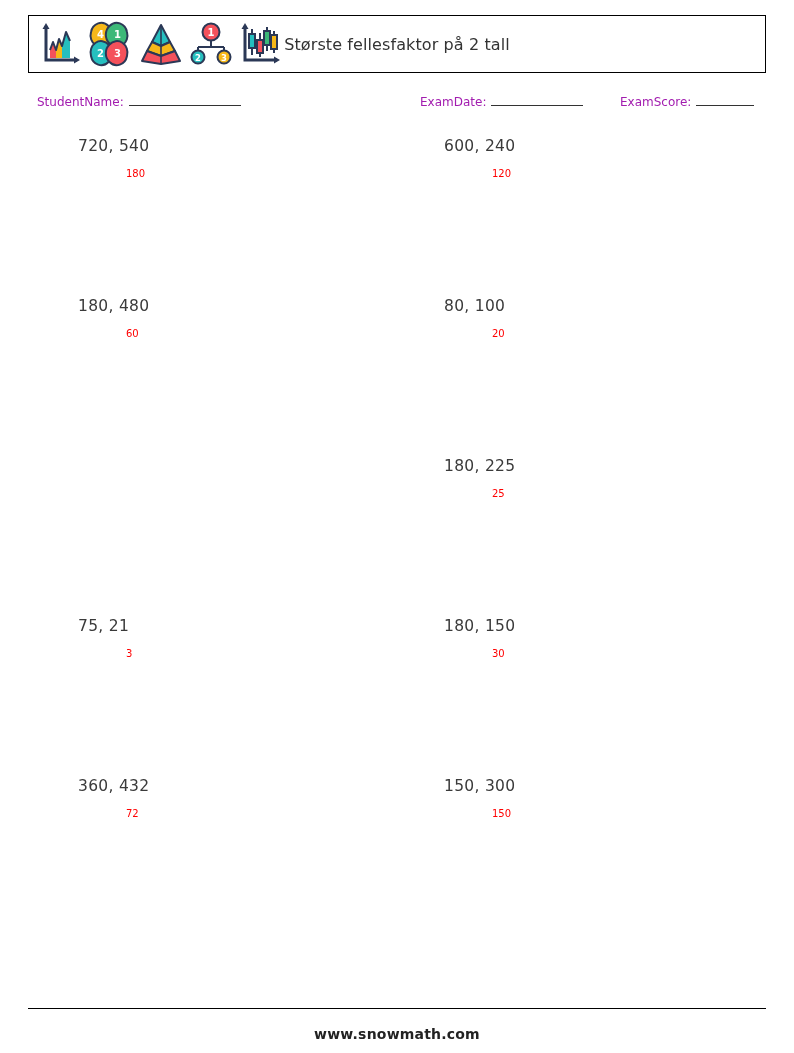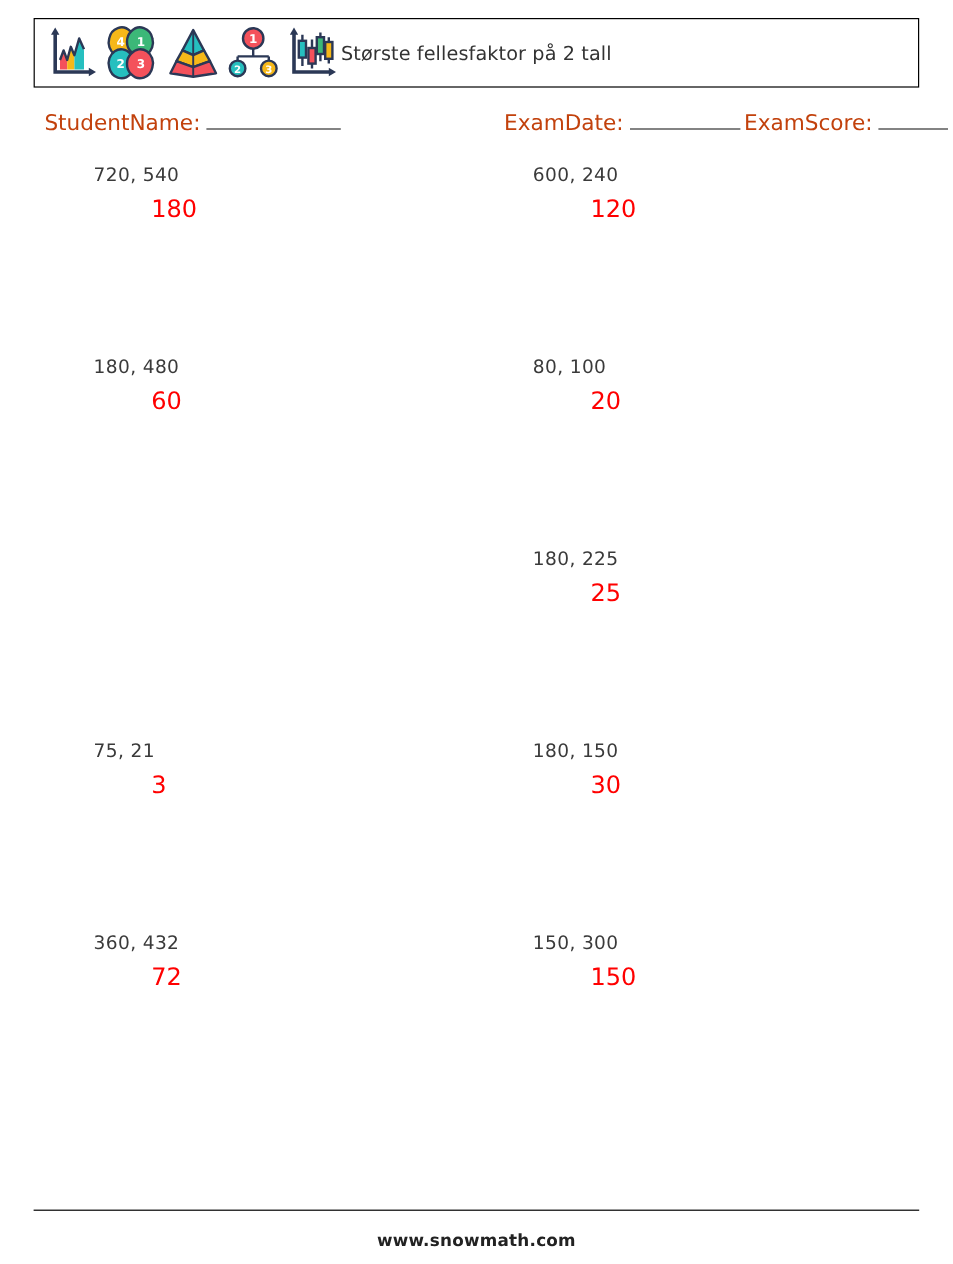--- a/index.html
+++ b/index.html
@@ -56,22 +56,22 @@
   
   .info-row {
     position: absolute;
     left: 0;
     top: 92px;
     width: 794px;
     height: 26px;
   }
   .field {
     position: absolute;
-    font-size: 18px;
-    color: #c2410c;
+    font-size: 12px;
+    color: #a21caf;
     white-space: nowrap;
   }
   .field .lbl { }
   .blank {
     display: inline-block;
     border-bottom: 1.4px solid #333333;
     vertical-align: baseline;
     margin-left: 5px;
     height: 13px;
   }
@@ -102,21 +102,21 @@
   .cell.left  { left: 46px; }
   .cell.right { left: 412px; }
   .pair {
     font-size: 15.5px;
     color: #3a3a3a;
     letter-spacing: 0.3px;
     line-height: 20px;
     white-space: nowrap;
   }
   .answer {
-    font-size: 20px;
+    font-size: 10px;
     color: #ff0000;
     line-height: 20px;
     margin-top: 8px;
     padding-left: 48px;
     white-space: nowrap;
   }
 
   
   .footer-rule {
     position: absolute;

